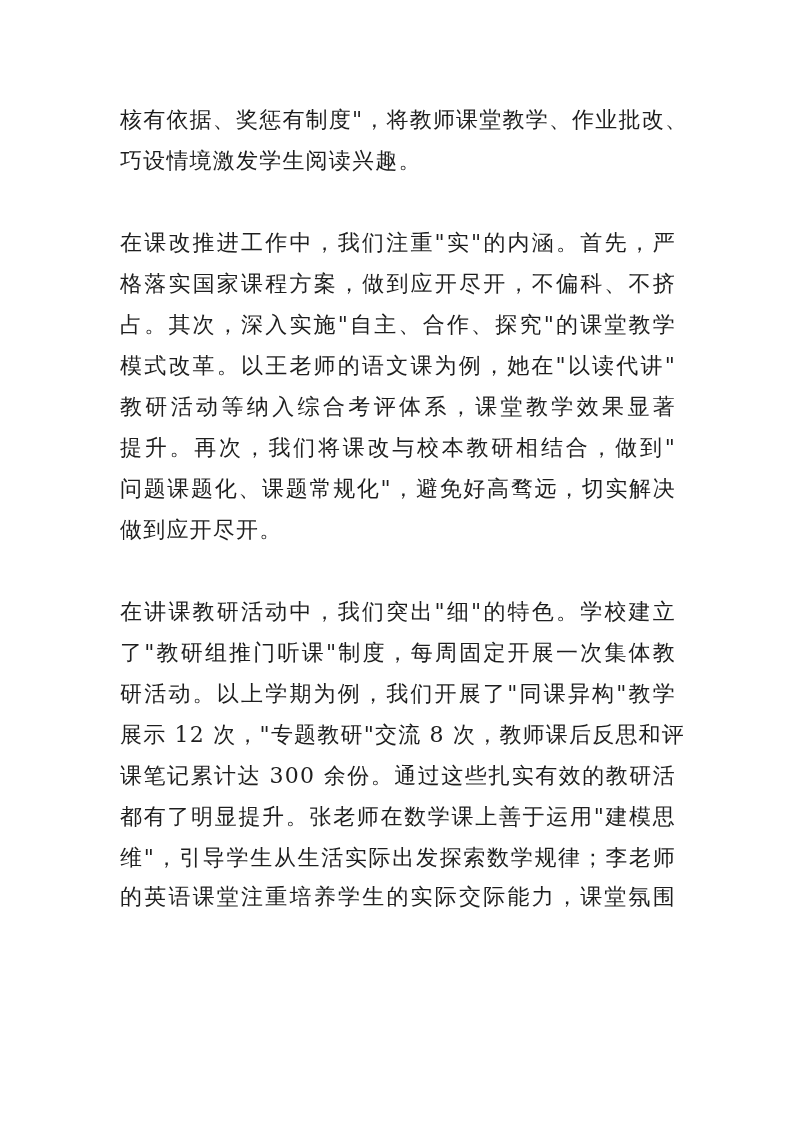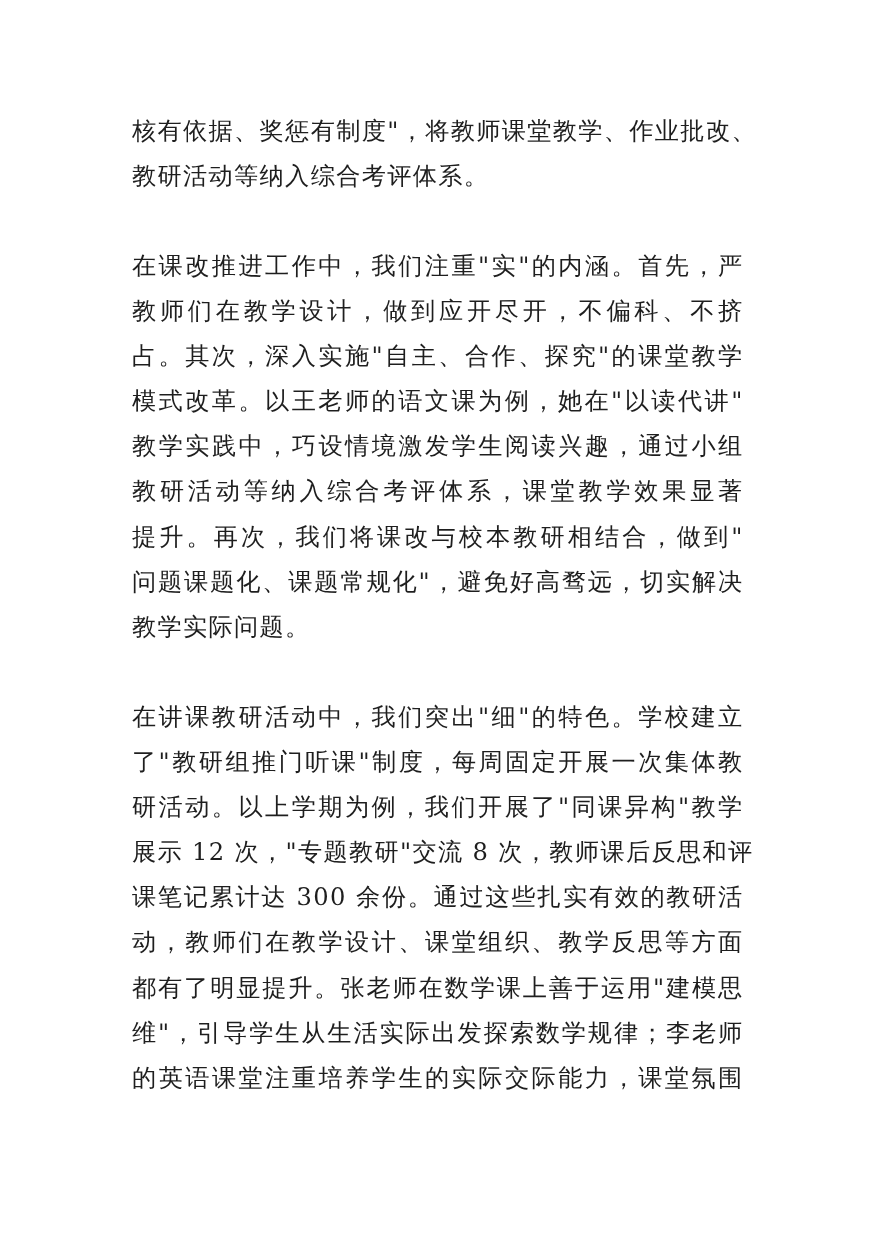--- a/index.html
+++ b/index.html
@@ -33,49 +33,47 @@
     line-break: anywhere;
   }
   .para:last-child { margin-bottom: 0; }
 </style>
 </head>
 <body>
 
 <div class="page">
   <div class="para">
     <div class="line">核有依据、奖惩有制度"，将教师课堂教学、作业批改、</div>
-    <div class="line">教研活动等纳入综合考评体系。</div>
+    <div class="line">巧设情境激发学生阅读兴趣。</div>
   </div>
   <div class="para">
     <div class="line">在课改推进工作中，我们注重"实"的内涵。首先，严</div>
-    <div class="line">教师们在教学设计，做到应开尽开，不偏科、不挤</div>
+    <div class="line">格落实国家课程方案，做到应开尽开，不偏科、不挤</div>
     <div class="line">占。其次，深入实施"自主、合作、探究"的课堂教学</div>
     <div class="line">模式改革。以王老师的语文课为例，她在"以读代讲"</div>
-    <div class="line">教学实践中，巧设情境激发学生阅读兴趣，通过小组</div>
     <div class="line">教研活动等纳入综合考评体系，课堂教学效果显著</div>
     <div class="line">提升。再次，我们将课改与校本教研相结合，做到"</div>
     <div class="line">问题课题化、课题常规化"，避免好高骛远，切实解决</div>
-    <div class="line">教学实际问题。</div>
+    <div class="line">做到应开尽开。</div>
   </div>
   <div class="para">
     <div class="line">在讲课教研活动中，我们突出"细"的特色。学校建立</div>
     <div class="line">了"教研组推门听课"制度，每周固定开展一次集体教</div>
     <div class="line">研活动。以上学期为例，我们开展了"同课异构"教学</div>
     <div class="line">展示 12 次，"专题教研"交流 8 次，教师课后反思和评</div>
     <div class="line">课笔记累计达 300 余份。通过这些扎实有效的教研活</div>
-    <div class="line">动，教师们在教学设计、课堂组织、教学反思等方面</div>
     <div class="line">都有了明显提升。张老师在数学课上善于运用"建模思</div>
     <div class="line">维"，引导学生从生活实际出发探索数学规律；李老师</div>
     <div class="line">的英语课堂注重培养学生的实际交际能力，课堂氛围</div>
   </div>
 </div>
 
 <style>
   .line {
     height: 41px;
     white-space: nowrap;
     overflow: visible;
     text-align: justify;
     text-align-last: justify;
   }
   .para .line:last-child { text-align-last: left; }
-  .para:last-child .line:last-child { text-align-last: justify; }
+  .para:last-child .line:last-child { text-align-last: justify; font-family: Liberation Mono, monospace; }
 </style>
 
 </body></html>

